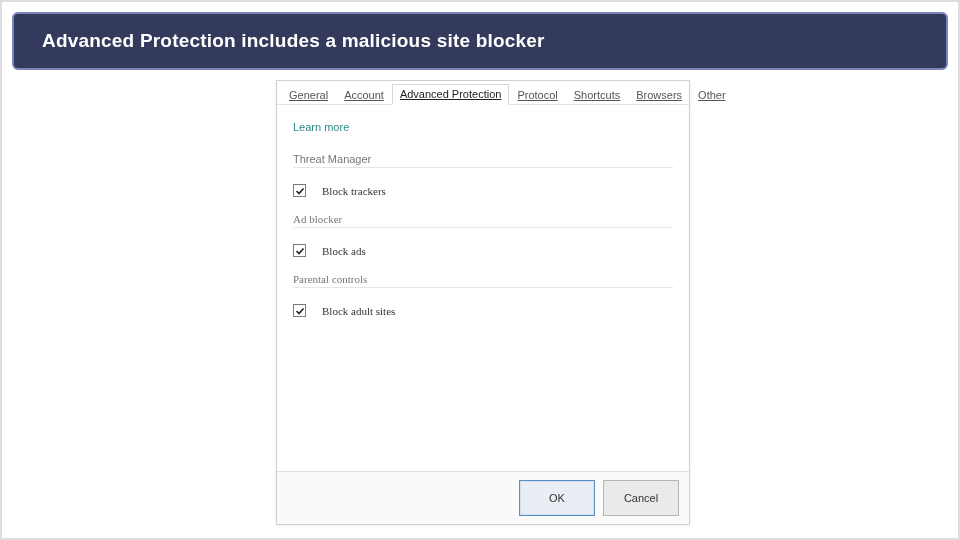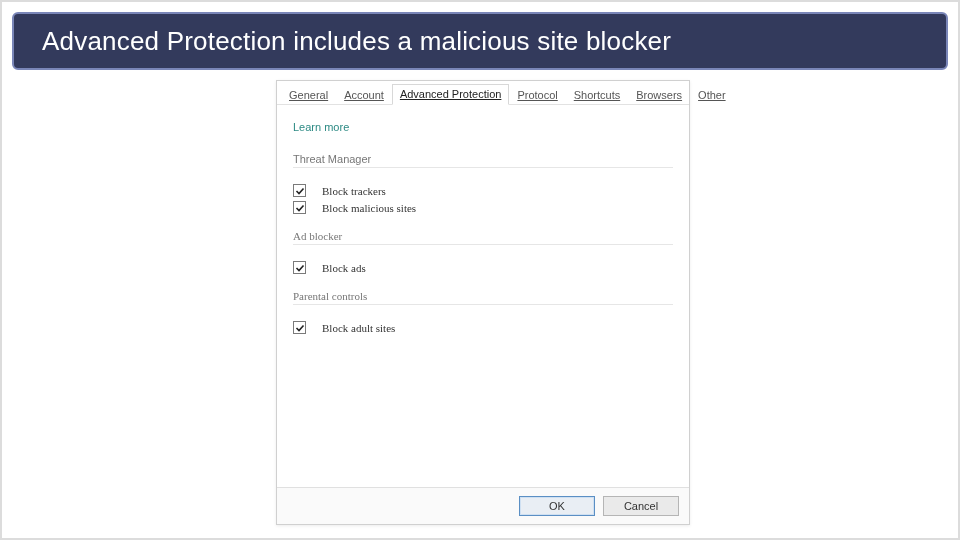--- a/index.html
+++ b/index.html
@@ -20,22 +20,22 @@
       height: 58px;
       background: #333a5c;
       border: 2px solid #7a86b8;
       border-radius: 6px;
       display: flex;
       align-items: center;
       padding: 0 28px;
     }
     .banner-text {
       color: #ffffff;
-      font-size: 26px;
-      font-weight: 400;
+      font-size: 19px;
+      font-weight: 700;
       letter-spacing: 0.2px;
     }
     .dialog {
       position: absolute;
       left: 274px;
       top: 78px;
       width: 414px;
       height: 445px;
       background: #ffffff;
       border: 1px solid #d0d0d0;
@@ -118,21 +118,21 @@
     .buttons {
       border-top: 1px solid #e0e0e0;
       padding: 8px 10px;
       display: flex;
       justify-content: flex-end;
       gap: 8px;
       background: #fafafa;
     }
     .btn {
       min-width: 76px;
-      height: 20px;
+      height: 36px;
       font-size: 11px;
       color: #333;
       background: #eaeaea;
       border: 1px solid #b5b5b5;
       cursor: pointer;
       display: flex;
       align-items: center;
       justify-content: center;
     }
     .btn.primary {
@@ -164,28 +164,20 @@
     <span class="learn-more">Learn more</span>
 
     <div class="section-label">Threat Manager</div>
     <div class="check-row">
       <span class="checkbox">
           <svg viewBox="0 0 10 10">
             <path d="M1.5 5 L4 7.5 L8.5 2.5" stroke="#222" stroke-width="1.6" fill="none"></path>
           </svg>
         </span>
       <span>Block trackers</span>
-    </div>
-    <div class="check-row">
-      <span class="checkbox">
-          <svg viewBox="0 0 10 10">
-            <path d="M1.5 5 L4 7.5 L8.5 2.5" stroke="#222" stroke-width="1.6" fill="none"></path>
-          </svg>
-        </span>
-      <span>Block malicious sites</span>
     </div>
 
     <div class="section-label">Ad blocker</div>
     <div class="check-row">
       <span class="checkbox">
           <svg viewBox="0 0 10 10">
             <path d="M1.5 5 L4 7.5 L8.5 2.5" stroke="#222" stroke-width="1.6" fill="none"></path>
           </svg>
         </span>
       <span>Block ads</span>

